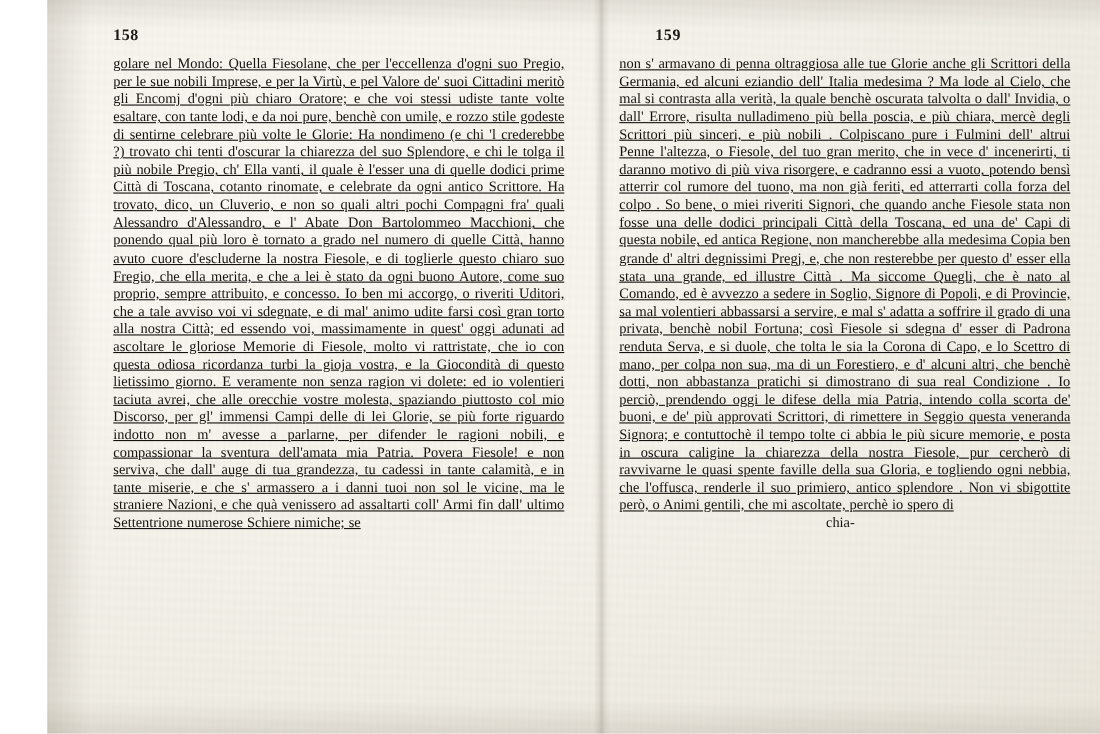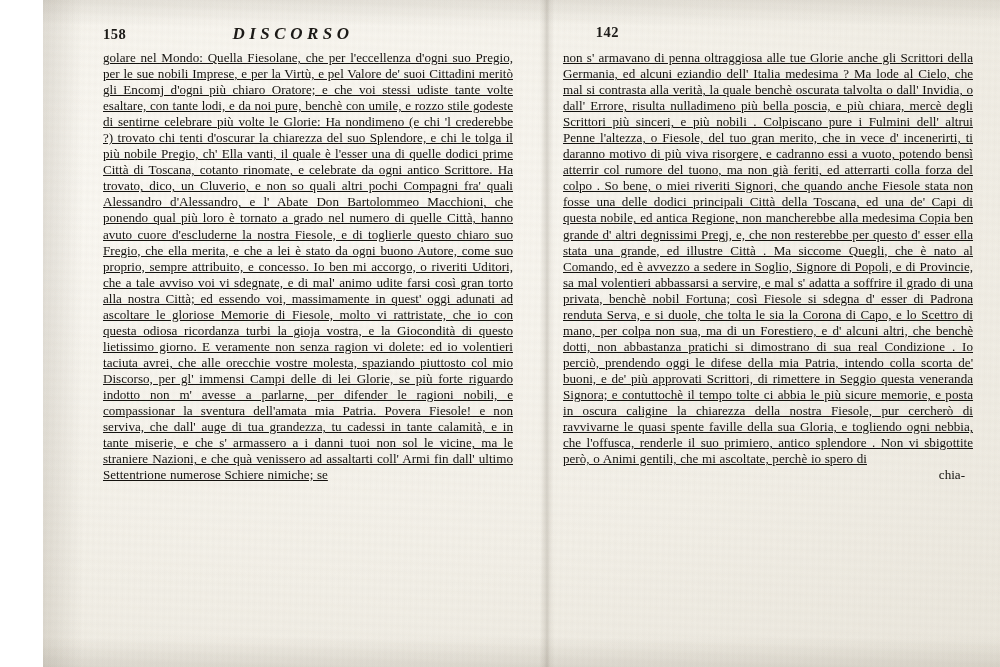--- a/index.html
+++ b/index.html
@@ -121,54 +121,53 @@
     color: #14120f;
     hyphens: manual;
     word-spacing: 0.4px;
   }
   .body-text p {
     margin: 0;
     text-indent: 0;
     text-decoration: underline;
   }
   .catchword {
-    text-align: right;
+    text-align: center;
     font-size: 13.1px;
     line-height: 16.05px;
     margin-top: 0;
     padding-right: 6px;
     color: #14120f;
   }
   .page-left .catchword { padding-right: 18px; }
   .page-right .catchword { padding-right: 8px; }
 </style>
 </head>
 <body>
 
 <div class="page-spread">
   <div class="paper-texture"></div>
 
   <div class="page page-left">
     <div class="header header-left">
       <div class="header-inner">
         <span class="folio">158</span>
-        <span class="running-title">DISCORSO</span>
         <span class="folio-spacer"></span>
       </div>
     </div>
     <div class="body-text">
       <p>golare nel Mondo: Quella Fiesolane, che per l'eccellenza d'ogni suo Pregio, per le sue nobili Imprese, e per la Virtù, e pel Valore de' suoi Cittadini meritò gli Encomj d'ogni più chiaro Oratore; e che voi stessi udiste tante volte esaltare, con tante lodi, e da noi pure, benchè con umile, e rozzo stile godeste di sentirne celebrare più volte le Glorie: Ha nondimeno (e chi 'l crederebbe ?) trovato chi tenti d'oscurar la chiarezza del suo Splendore, e chi le tolga il più nobile Pregio, ch' Ella vanti, il quale è l'esser una di quelle dodici prime Città di Toscana, cotanto rinomate, e celebrate da ogni antico Scrittore. Ha trovato, dico, un Cluverio, e non so quali altri pochi Compagni fra' quali Alessandro d'Alessandro, e l' Abate Don Bartolommeo Macchioni, che ponendo qual più loro è tornato a grado nel numero di quelle Città, hanno avuto cuore d'escluderne la nostra Fiesole, e di toglierle questo chiaro suo Fregio, che ella merita, e che a lei è stato da ogni buono Autore, come suo proprio, sempre attribuito, e concesso. Io ben mi accorgo, o riveriti Uditori, che a tale avviso voi vi sdegnate, e di mal' animo udite farsi così gran torto alla nostra Città; ed essendo voi, massimamente in quest' oggi adunati ad ascoltare le gloriose Memorie di Fiesole, molto vi rattristate, che io con questa odiosa ricordanza turbi la gioja vostra, e la Giocondità di questo lietissimo giorno. E veramente non senza ragion vi dolete: ed io volentieri taciuta avrei, che alle orecchie vostre molesta, spaziando piuttosto col mio Discorso, per gl' immensi Campi delle di lei Glorie, se più forte riguardo indotto non m' avesse a parlarne, per difender le ragioni nobili, e compassionar la sventura dell'amata mia Patria. Povera Fiesole! e non serviva, che dall' auge di tua grandezza, tu cadessi in tante calamità, e in tante miserie, e che s' armassero a i danni tuoi non sol le vicine, ma le straniere Nazioni, e che quà venissero ad assaltarti coll' Armi fin dall' ultimo Settentrione numerose Schiere nimiche; se</p>
     </div>
   </div>
 
   <div class="page page-right">
     <div class="header header-right">
       <div class="header-inner">
         <span class="folio-spacer"></span>
-        <span class="folio">142</span>
+        <span class="folio">159</span>
       </div>
     </div>
     <div class="body-text">
       <p>non s' armavano di penna oltraggiosa alle tue Glorie anche gli Scrittori della Germania, ed alcuni eziandio dell' Italia medesima ? Ma lode al Cielo, che mal si contrasta alla verità, la quale benchè oscurata talvolta o dall' Invidia, o dall' Errore, risulta nulladimeno più bella poscia, e più chiara, mercè degli Scrittori più sinceri, e più nobili . Colpiscano pure i Fulmini dell' altrui Penne l'altezza, o Fiesole, del tuo gran merito, che in vece d' incenerirti, ti daranno motivo di più viva risorgere, e cadranno essi a vuoto, potendo bensì atterrir col rumore del tuono, ma non già feriti, ed atterrarti colla forza del colpo . So bene, o miei riveriti Signori, che quando anche Fiesole stata non fosse una delle dodici principali Città della Toscana, ed una de' Capi di questa nobile, ed antica Regione, non mancherebbe alla medesima Copia ben grande d' altri degnissimi Pregj, e, che non resterebbe per questo d' esser ella stata una grande, ed illustre Città . Ma siccome Quegli, che è nato al Comando, ed è avvezzo a sedere in Soglio, Signore di Popoli, e di Provincie, sa mal volentieri abbassarsi a servire, e mal s' adatta a soffrire il grado di una privata, benchè nobil Fortuna; così Fiesole si sdegna d' esser di Padrona renduta Serva, e si duole, che tolta le sia la Corona di Capo, e lo Scettro di mano, per colpa non sua, ma di un Forestiero, e d' alcuni altri, che benchè dotti, non abbastanza pratichi si dimostrano di sua real Condizione . Io perciò, prendendo oggi le difese della mia Patria, intendo colla scorta de' buoni, e de' più approvati Scrittori, di rimettere in Seggio questa veneranda Signora; e contuttochè il tempo tolte ci abbia le più sicure memorie, e posta in oscura caligine la chiarezza della nostra Fiesole, pur cercherò di ravvivarne le quasi spente faville della sua Gloria, e togliendo ogni nebbia, che l'offusca, renderle il suo primiero, antico splendore . Non vi sbigottite però, o Animi gentili, che mi ascoltate, perchè io spero di</p>
       <div class="catchword">chia-</div>
     </div>
   </div>
 
   <div class="gutter"></div>
   <div class="edge-shadow-left"></div>

